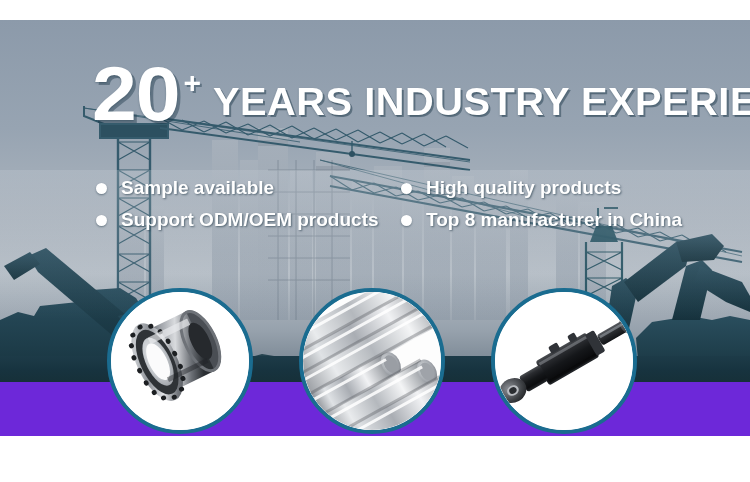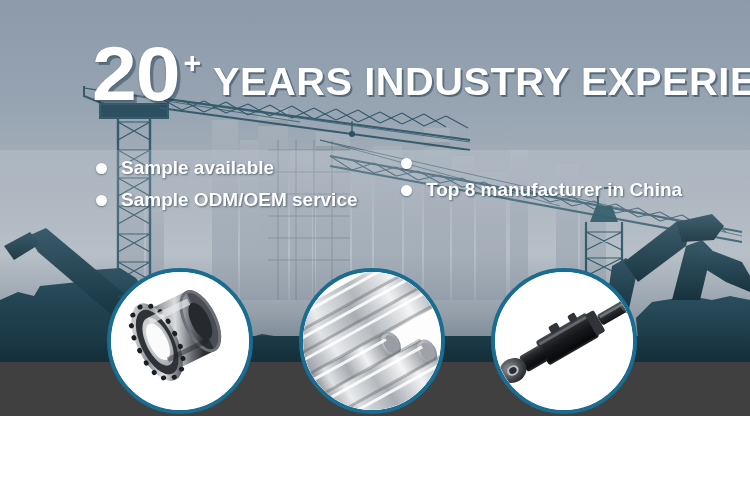--- a/index.html
+++ b/index.html
@@ -2,21 +2,21 @@
 <html><head>
 <meta charset="utf-8">
 <title>Banner</title>
 <style>
   * { margin:0; padding:0; box-sizing:border-box; }
   html,body { background:#ffffff; }
   body {
     width:750px; height:482px; position:relative; overflow:hidden;
     font-family:"Liberation Sans", sans-serif;
   }
-  .banner { position:absolute; inset:0; width:750px; height:416px; background:#404040; overflow:hidden; }
+  .banner { position:absolute; inset:0; width:750px; height:416px; background:#6d28d9; overflow:hidden;margin-top:20px; }
 
   
   .photo {
     position:absolute; left:0; top:0; width:750px; height:362px; overflow:hidden;
     background:linear-gradient(178deg,#8d9bab 0%,#94a2b1 26%,#9aa7b4 45%,#a6b0ba 60%,#b4bcc4 72%,#aeb7c0 82%,#8e9aa6 92%,#6d7b88 100%);
   }
   .photo-svg { position:absolute; left:0; top:0; width:750px; height:362px; display:block; }
   
   .photo-foot {
     position:absolute; left:0; bottom:0; width:750px; height:26px;
@@ -261,26 +261,27 @@
   </div>
 
   <div class="features">
     <div class="feat-col left">
       <div class="feat-row">
         <span class="dot"></span>
         <span class="feat-label">Sample available</span>
       </div>
       <div class="feat-row">
         <span class="dot"></span>
-        <span class="feat-label">Sample ODM/OEM service</span>
+        <span class="feat-label">Support ODM/OEM products</span>
       </div>
     </div>
     <div class="feat-col right">
       <div class="feat-row">
         <span class="dot"></span>
+        <span class="feat-label">High quality products</span>
       </div>
       <div class="feat-row">
         <span class="dot"></span>
         <span class="feat-label">Top 8 manufacturer in China</span>
       </div>
     </div>
   </div>
 
   <div class="circles">
 

